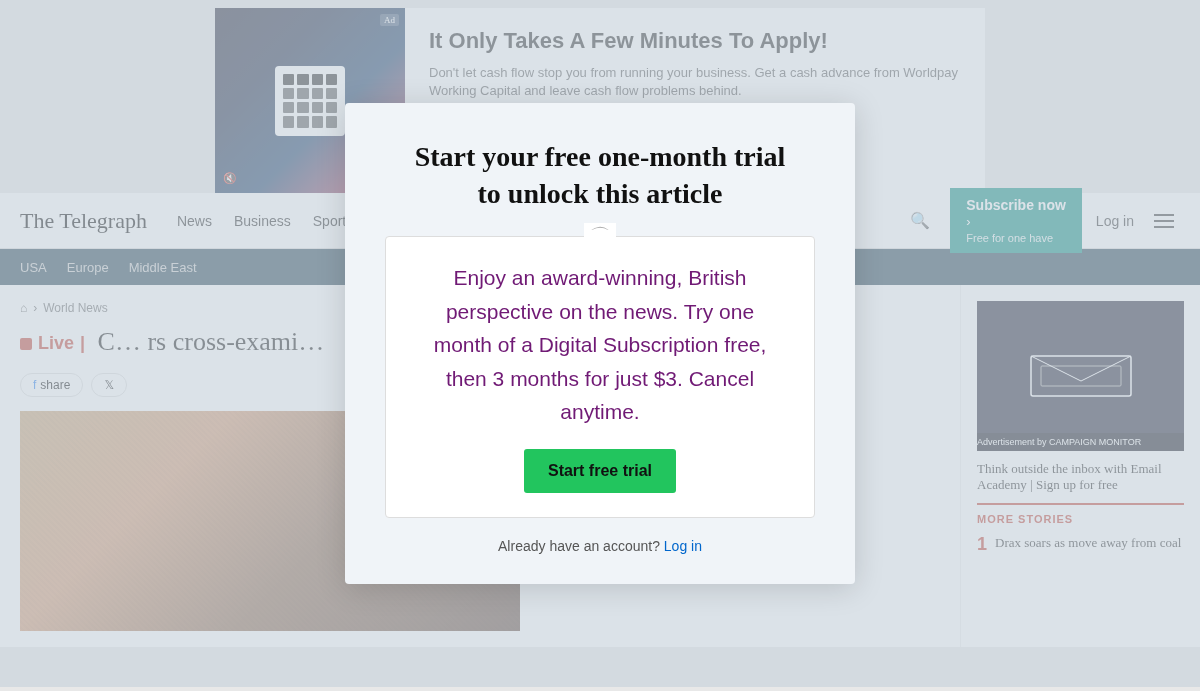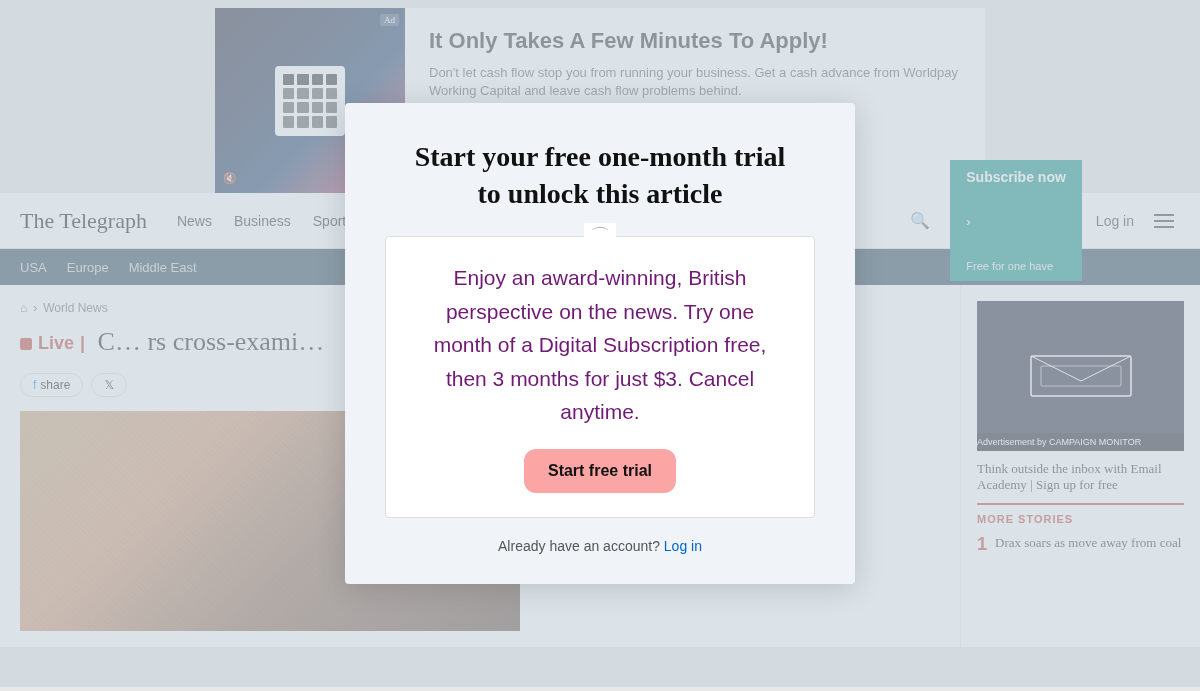--- a/index.html
+++ b/index.html
@@ -154,21 +154,20 @@
       color: #fff;
       border: none;
       padding: 8px 16px;
       font-size: 13px;
       font-family: Arial, sans-serif;
       cursor: pointer;
       display: flex;
       flex-direction: column;
       align-items: flex-start;
       line-height: 1.3;
-      gap: 28px;
     }
     .subscribe-btn .main-text {
       font-weight: bold;
       font-size: 14px;
     }
     .subscribe-btn .sub-text {
       font-size: 11px;
       opacity: 0.9;
     }
     .login-btn {
@@ -397,29 +396,29 @@
       padding: 0 6px;
     }
     .modal-body-text {
       font-size: 21px;
       color: #701a75;
       font-family: Arial, sans-serif;
       line-height: 1.6;
       margin-bottom: 20px;
     }
     .modal-cta-btn {
-      background: #fca5a5;
+      background: #22c55e;
       color: #111;
       border: none;
       padding: 13px 24px;
       font-size: 16px;
       font-family: Arial, sans-serif;
       font-weight: bold;
       cursor: pointer;
-      border-radius: 12px;
+      border-radius: 3px;
     }
     .modal-footer {
       font-size: 14px;
       color: #555;
       font-family: Arial, sans-serif;
     }
     .modal-footer a {
       color: #0066cc;
       text-decoration: none;
       cursor: pointer;

